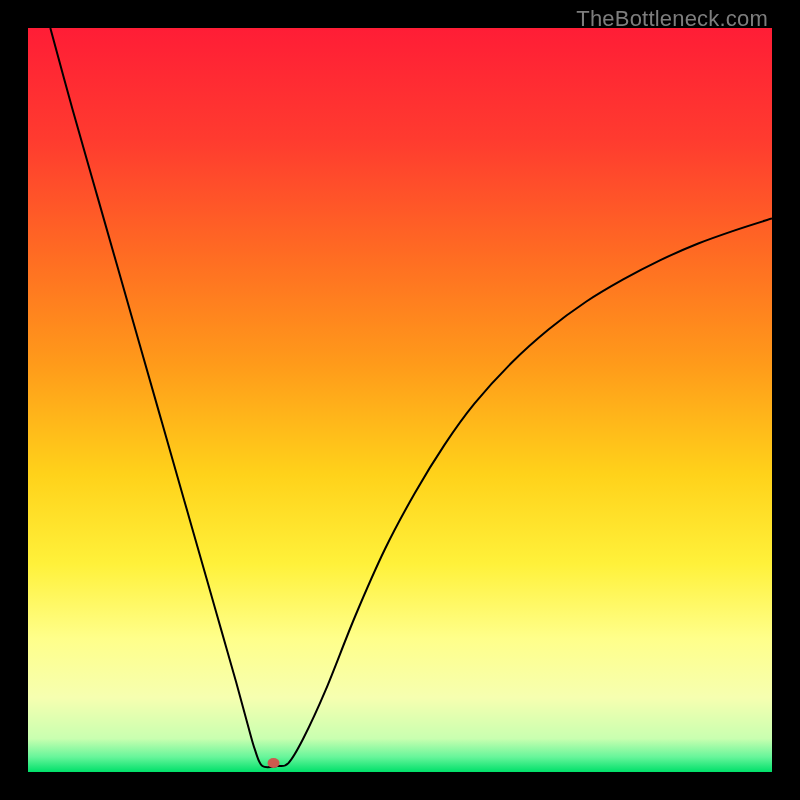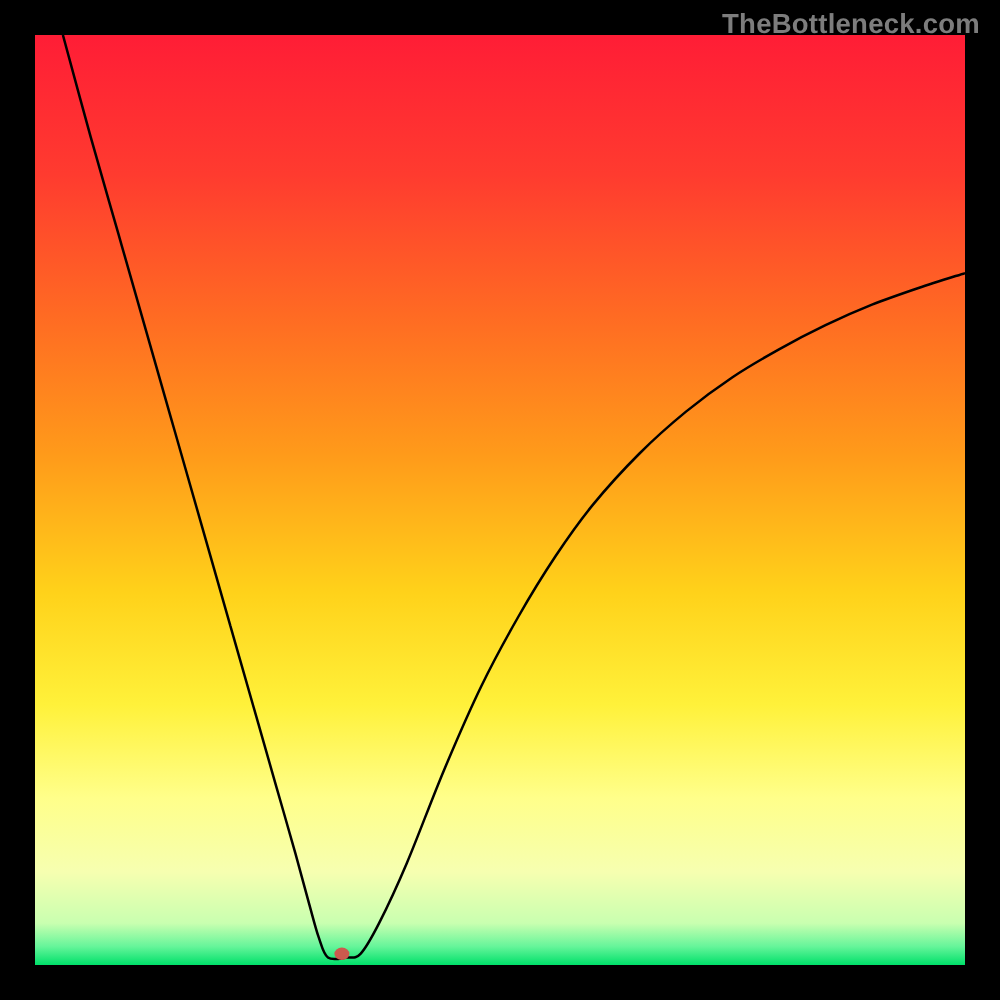--- a/index.html
+++ b/index.html
@@ -22,24 +22,24 @@
   .plot {
     position: absolute;
     left: 0;
     top: 0;
     width: 744px;
     height: 744px;
   }
   .watermark {
     position: absolute;
     top: 6px;
-    right: 16px;
+    right: 32px;
     color: #7d7d7d;
     font-size: 22px;
-    font-weight: 700;
+    font-weight: 400;
     letter-spacing: 0.2px;
     user-select: none;
   }
   svg { display: block; }
 </style>
 </head>
 <body>
 
 <div class="frame">
   <svg class="plot" viewBox="0 0 744 744" preserveAspectRatio="none">

